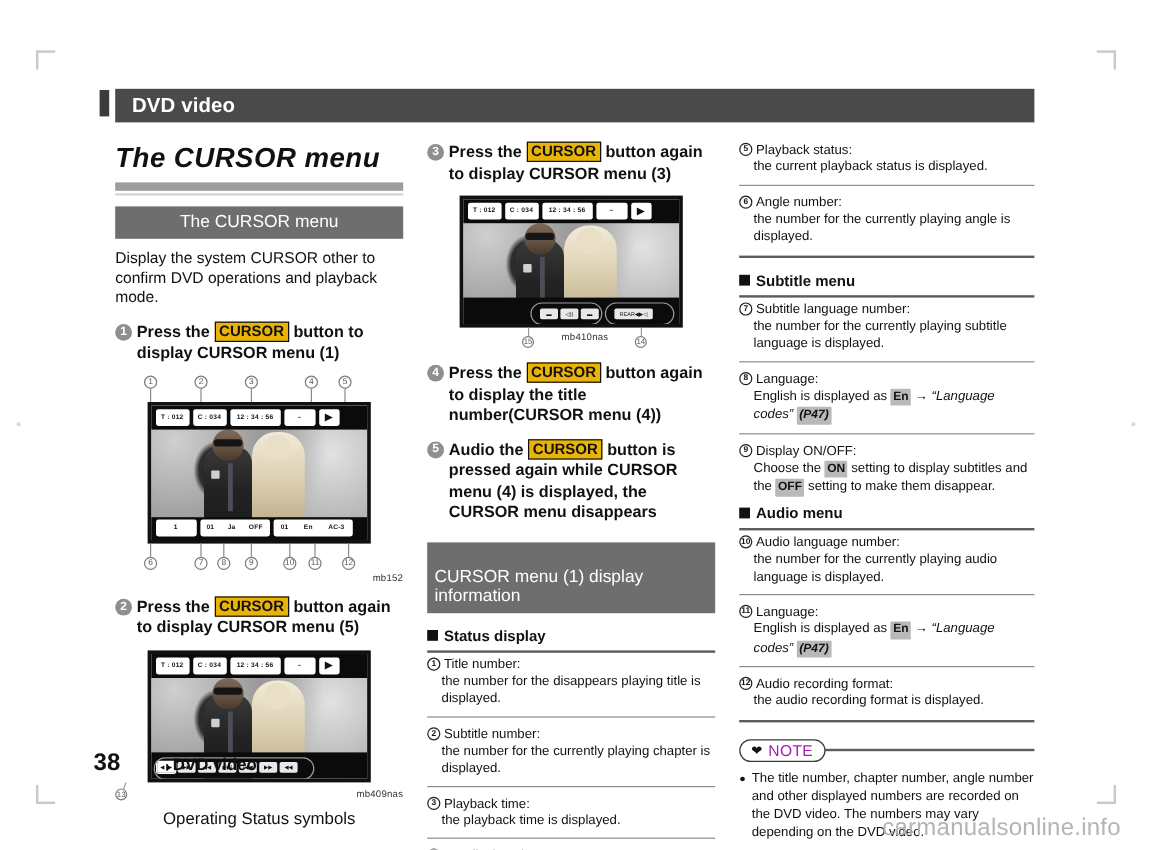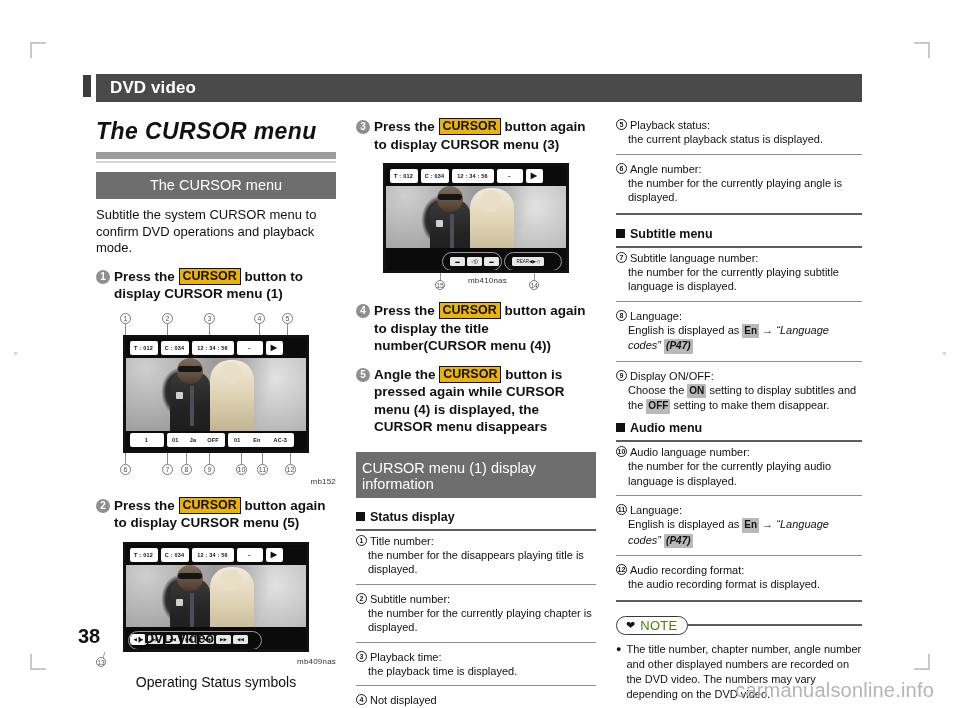--- a/index.html
+++ b/index.html
@@ -43,21 +43,21 @@
   }
   .rule-thick { margin-top: 7px; height: 7px; background: #9d9d9d; }
   .rule-thin  { margin-top: 2px; height: 2px; background: #d6d6d6; }
 
   .sec-head {
     margin-top: 9px; background: #6e6e6e; color: #fff;
     font-size: 14.5px; text-align: center; padding: 5px 0 6px;
   }
   .sec-head-left {
     background: #6e6e6e; color: #fff; font-size: 14.5px;
-    padding: 8px 0 6px 6px; text-align: left;
+    padding: 21px 0 6px 6px; text-align: left;
   }
 
   .body-text {
     margin-top: 8px; font-size: 13px; line-height: 16.5px; color: #111;
   }
 
   
   .step { display: flex; margin-top: 11px; align-items: flex-start; }
   .step .circ {
     flex: 0 0 auto; width: 14px; height: 14px; border-radius: 50%;
@@ -194,21 +194,21 @@
   .ital { font-style: italic; }
 
   
   .note-wrap { margin-top: 14px; position: relative; }
   .note-head { display: flex; align-items: center; }
   .note-pill {
     border: 1.3px solid #3a3a3a; border-radius: 11px; padding: 1px 9px;
     display: flex; align-items: center; gap: 5px; background: #fff;
   }
   .note-pill .hv { font-size: 11px; color: #111; }
-  .note-pill .ntxt { font-size: 13px; color: #4d7c0f; letter-spacing: .3px; }
+  .note-pill .ntxt { font-size: 13px; color: #a21caf; letter-spacing: .3px; }
   .note-rule { flex: 1; height: 2.2px; background: #5c5c5c; margin-left: -1px; }
   .note-body { display: flex; margin-top: 7px; }
   .note-body .bullet { flex: 0 0 auto; font-size: 9px; line-height: 15px; margin-right: 5px; color: #111; }
   .note-body .ntext { font-size: 11px; line-height: 15px; color: #111; }
 
   
   .footer { position: absolute; left: 78px; bottom: 60px; display: flex; align-items: baseline; }
   .footer .pg { font-size: 20px; font-weight: bold; color: #111; width: 66px; }
   .footer .ft { font-size: 14px; font-weight: bold; color: #111; }
   .watermark {
@@ -234,21 +234,21 @@
   </div>
 
   <div class="col col-1">
 
     <div class="chapter-title">The CURSOR menu</div>
     <div class="rule-thick"></div>
     <div class="rule-thin"></div>
 
     <div class="sec-head">The CURSOR menu</div>
 
-    <div class="body-text">Subtitle the system CURSOR menu to confirm DVD operations and playback mode.</div>
+    <div class="body-text">Display the system CURSOR other to confirm DVD operations and playback mode.</div>
 
     <div class="step">
       <div class="circ">1</div>
       <div class="stxt">
         <span>Press the</span>
         <span class="key">CURSOR</span>
         <span>button to display CURSOR menu (1)</span>
       </div>
     </div>
 
@@ -421,21 +421,21 @@
       <div class="stxt">
         <span>Press the</span>
         <span class="key">CURSOR</span>
         <span>button again to display the title number(CURSOR menu (4))</span>
       </div>
     </div>
 
     <div class="step">
       <div class="circ">5</div>
       <div class="stxt">
-        <span>Angle the</span>
+        <span>Audio the</span>
         <span class="key">CURSOR</span>
         <span>button is pressed again while CURSOR menu (4) is displayed, the CURSOR menu disappears</span>
       </div>
     </div>
 
     <div class="sec-head-left" style="margin-top:16px;">CURSOR menu (1) display information</div>
 
     <div class="blk-head">
       <span class="sq"></span>
       <span>Status display</span>

